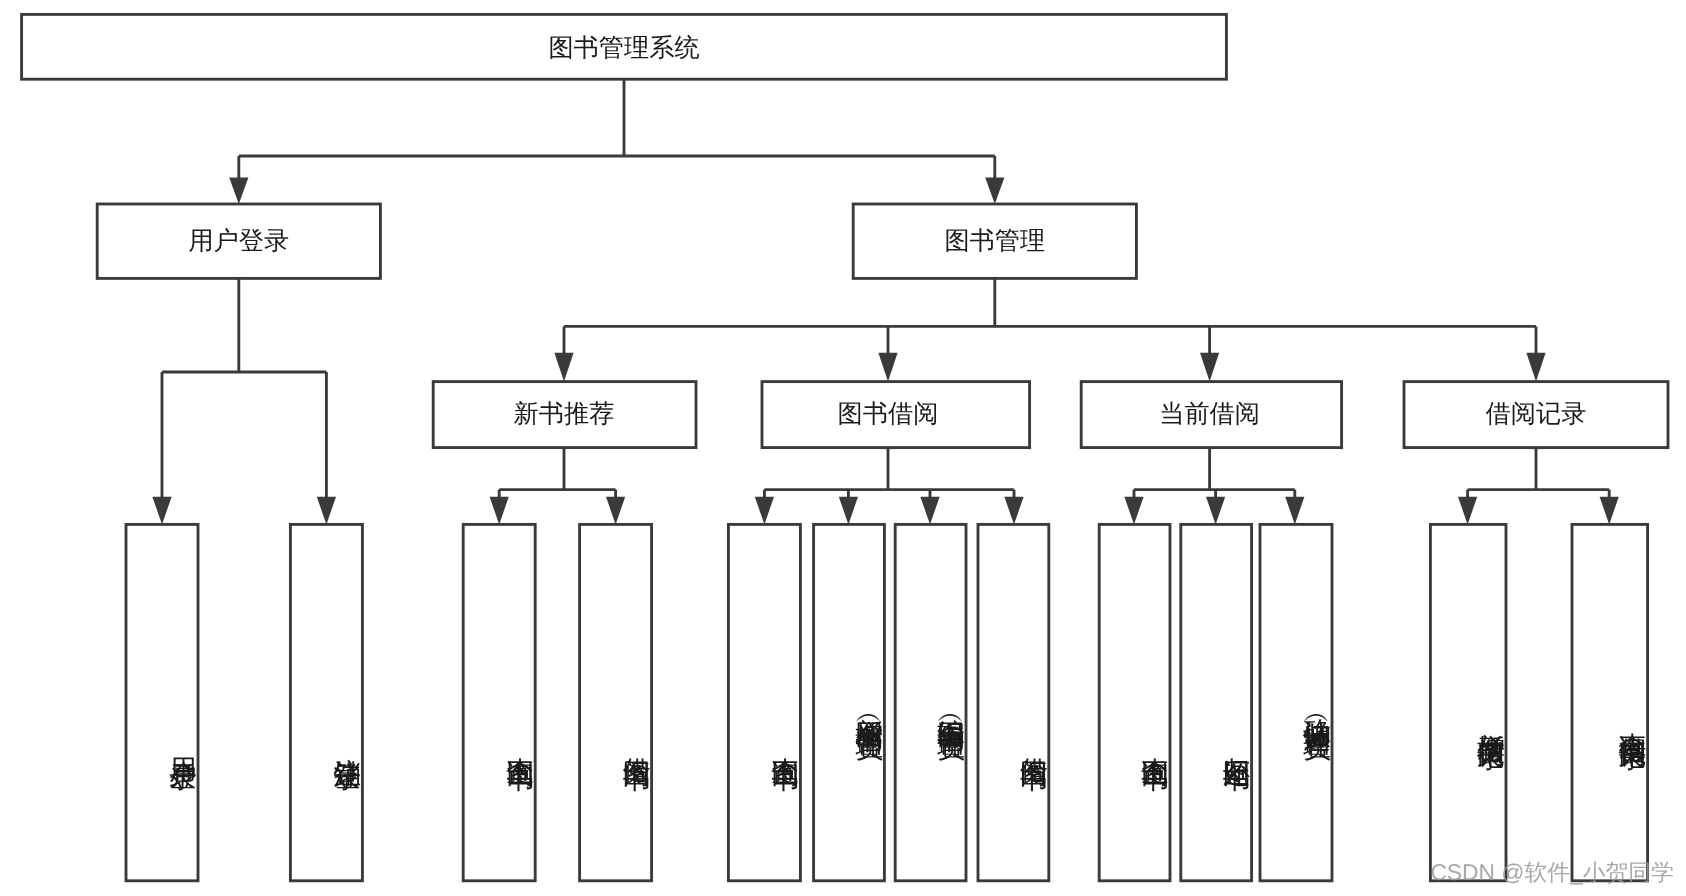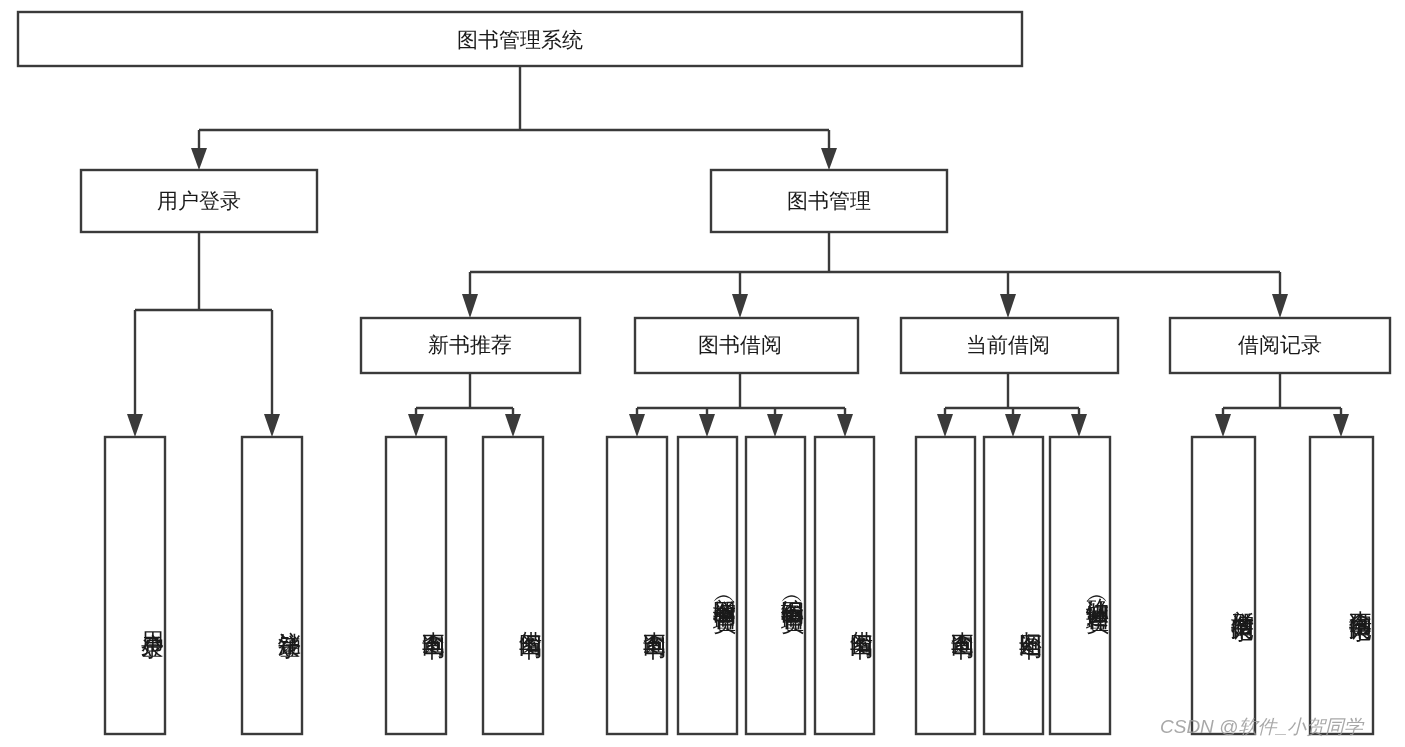--- a/index.html
+++ b/index.html
@@ -220,15 +220,15 @@
   <div class="vlabel" style="left:746px; top:444px; width:59px; height:290px;">编辑图书（管理员）</div>
   <div class="vlabel" style="left:815px; top:500px; width:59px; height:234px;">借阅图书</div>
 
   <div class="vlabel" style="left:916px; top:500px; width:59px; height:234px;">查询图书</div>
   <div class="vlabel" style="left:984px; top:500px; width:59px; height:234px;">归还图书</div>
   <div class="vlabel" style="left:1050px; top:444px; width:60px; height:290px;">确认归还（管理员）</div>
 
   <div class="vlabel" style="left:1192px; top:462px; width:63px; height:272px;">新增借阅记录</div>
   <div class="vlabel" style="left:1310px; top:462px; width:63px; height:272px;">查询借阅记录</div>
 
-  <div class="watermark" style="left:1160px; top:714px;font-style:italic;">CSDN @软件_小贺同学</div>
+  <div class="watermark" style="left:1192px; top:714px;">CSDN @软件_小贺同学</div>
 
 </div>
 
 </body></html>

